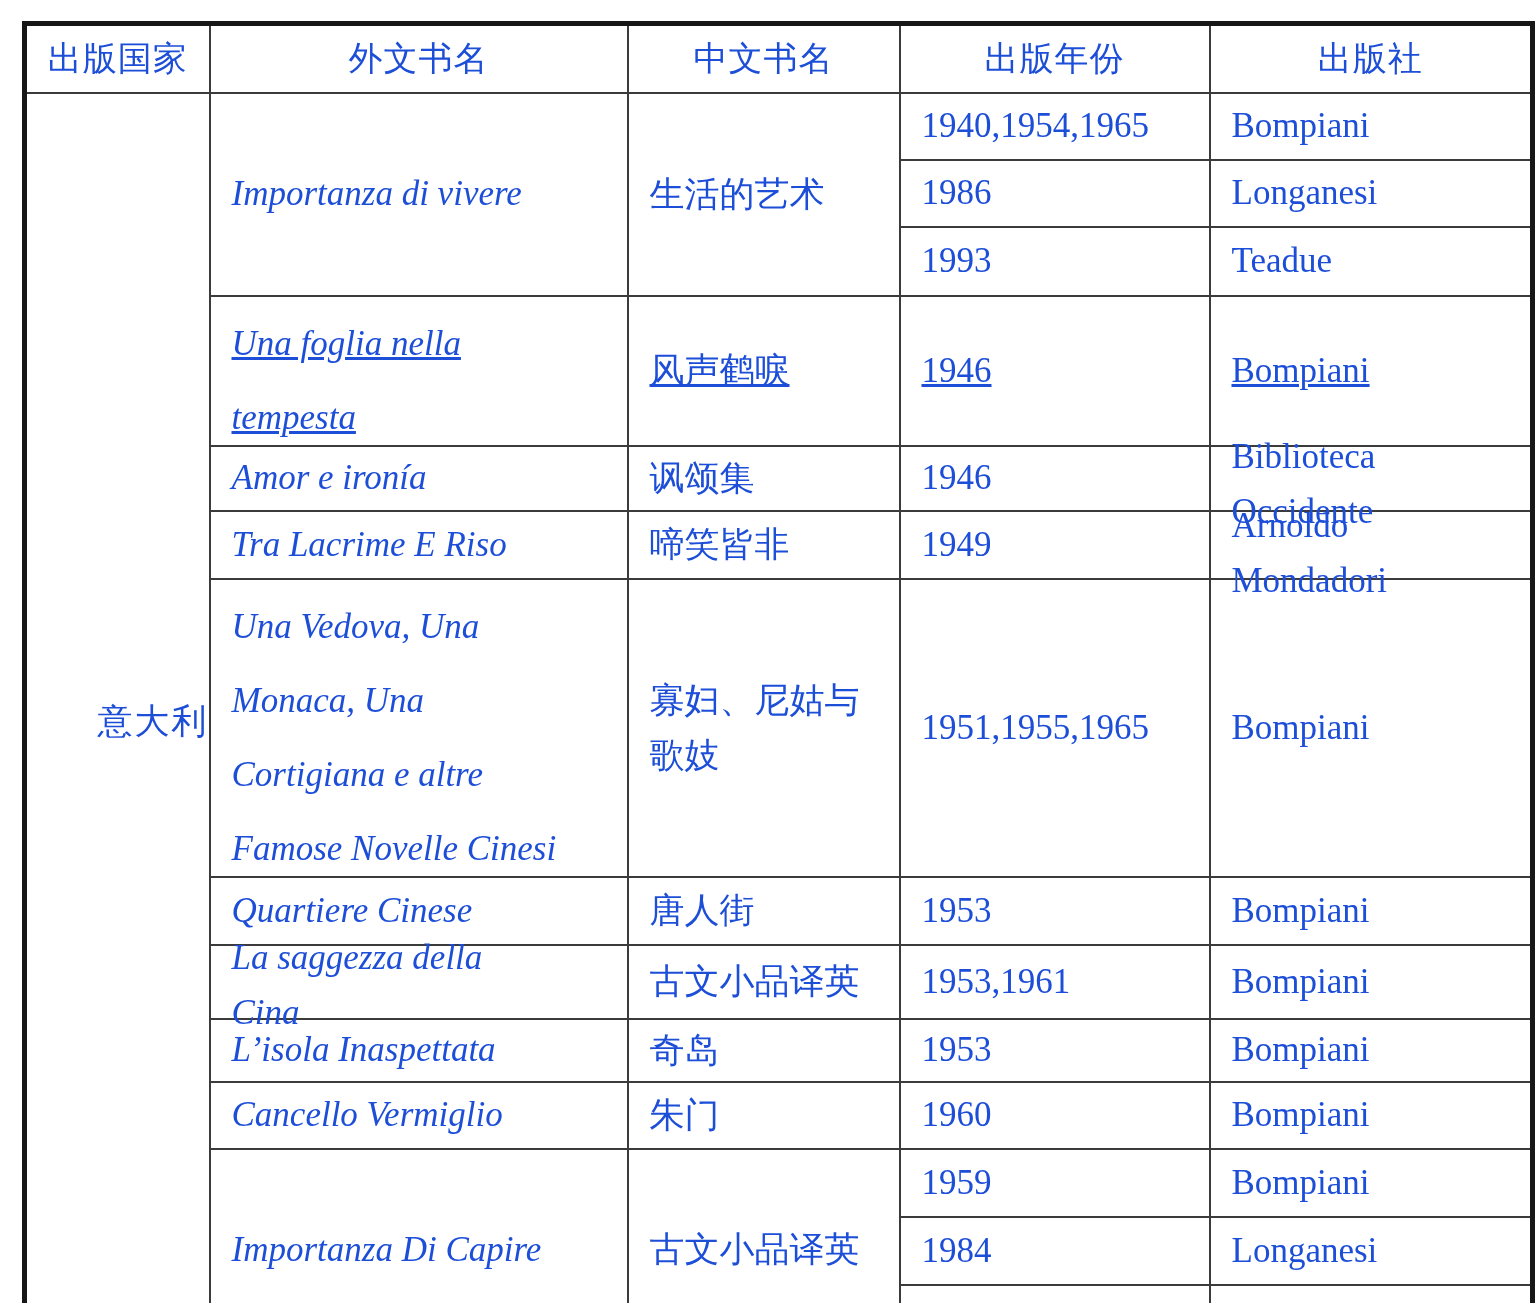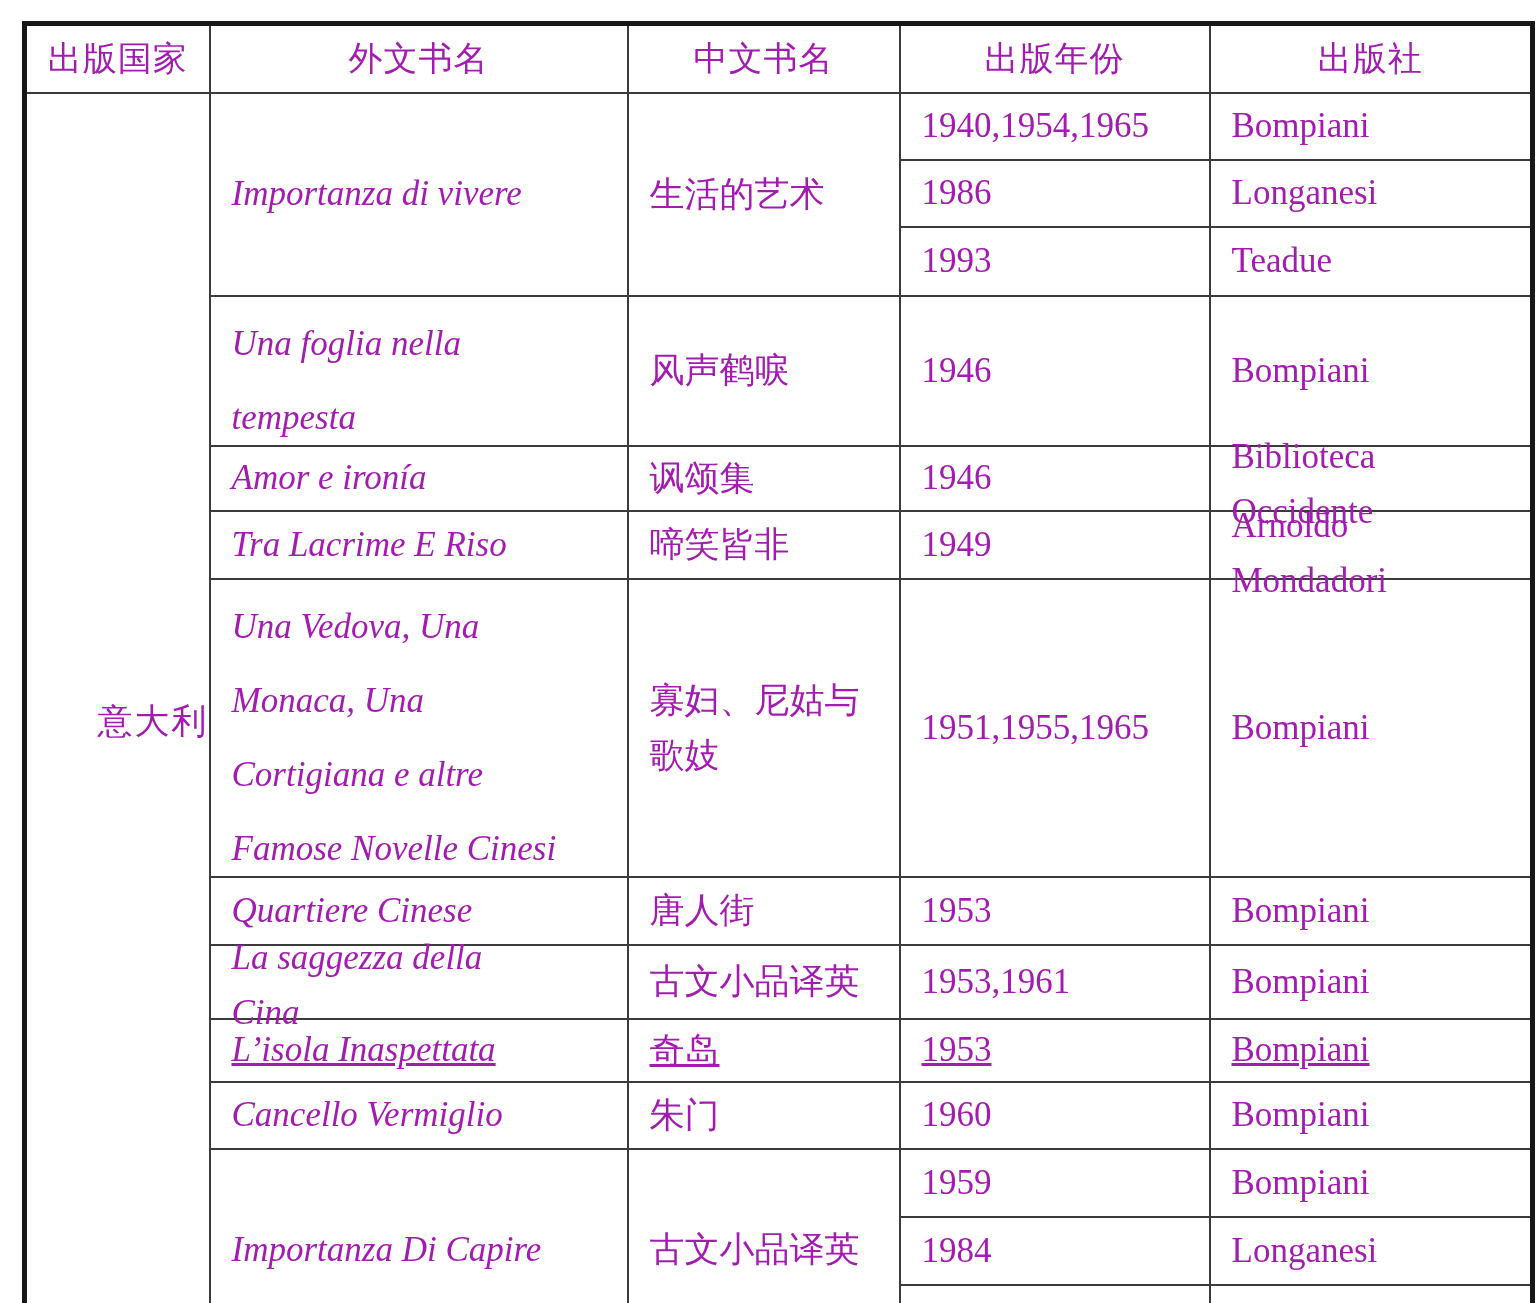--- a/index.html
+++ b/index.html
@@ -6,21 +6,21 @@
     margin: 0;
     padding: 0;
     background: #ffffff;
   }
   .page {
     position: relative;
     width: 1536px;
     height: 1303px;
     background: #ffffff;
     font-family: "Liberation Serif", "DejaVu Serif", serif;
-    color: #a21caf;
+    color: #1d4ed8;
     overflow: hidden;
   }
   table.pub-table {
     position: absolute;
     left: 22px;
     top: 21px;
     width: 1508px;
     border-collapse: collapse;
     table-layout: fixed;
     border: 5px solid #171717;
@@ -37,27 +37,27 @@
   .pub-table th {
     text-align: center;
     font-size: 34px;
     letter-spacing: 1px;
   }
   
   .rh-head { height: 69px; }
   .rh-a { height: 67px; }
   .rh-b { height: 67px; }
   .rh-c { height: 69px; }
-  .rh-d { height: 134px; }
+  .rh-d { height: 134px; text-decoration: underline; }
   .rh-e { height: 65px; }
   .rh-f { height: 68px; }
   .rh-g { height: 245px; }
   .rh-h { height: 68px; }
   .rh-i { height: 74px; }
-  .rh-j { height: 63px; text-decoration: underline; }
+  .rh-j { height: 63px; }
   .rh-k { height: 67px; }
   .rh-l { height: 68px; }
   .rh-m { height: 68px; }
   .rh-n { height: 68px; }
 
   td.c-country {
     text-align: right;
     letter-spacing: 2px;
   }
   td.cell-left {

